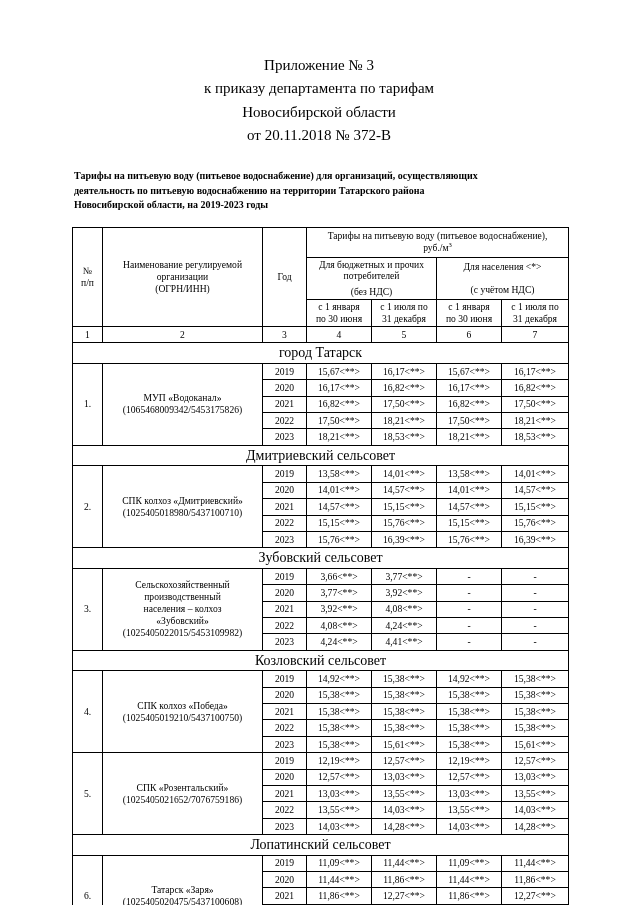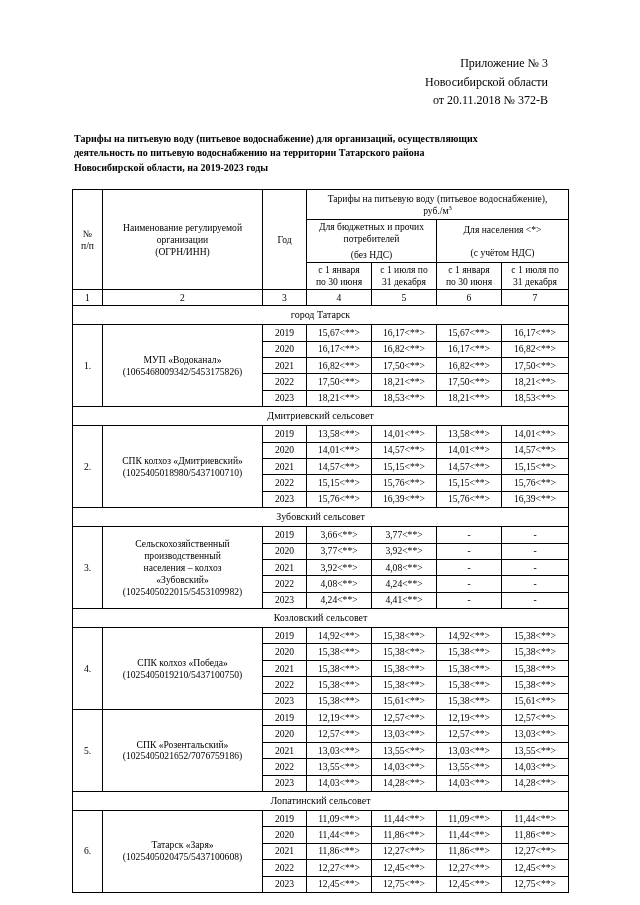--- a/index.html
+++ b/index.html
@@ -17,25 +17,25 @@
   }
   .page {
     width: 640px;
     height: 905px;
     box-sizing: border-box;
     padding: 48px 72px 0 72px;
     position: relative;
   }
   
   .appendix {
-    text-align: right;
-    font-size: 12px;
+    text-align: center;
+    font-size: 15px;
     line-height: 1.55;
     margin-top: 6px;
-    margin-right: 20px;
+    margin-right: 2px;
   }
   .appendix div { white-space: nowrap; }
   
   .doc-title {
     text-align: left;
     font-weight: bold;
     font-size: 10px;
     line-height: 1.45;
     margin-top: 22px;
     margin-bottom: 14px;
@@ -75,35 +75,36 @@
   .org-cell {
     text-align: left;
     padding-left: 7px;
     padding-right: 4px;
     line-height: 1.35;
   }
   .group-row td {
     text-align: left;
     padding-left: 6px;
     height: 16px;
-    font-size: 10px;
+    font-size: 14px;
   }
   .num-cell { text-align: center; }
   .val { text-align: center; white-space: nowrap; }
   .yr { text-align: center; }
   .data-row td { height: 13.4px; }
   sup { font-size: 6.6px; vertical-align: super; line-height: 0; }
 </style>
 </head>
 <body>
 
 <div class="page">
 
   <div class="appendix">
     <div>Приложение № 3</div>
+    <div>к приказу департамента по тарифам</div>
     <div>Новосибирской области</div>
     <div>от 20.11.2018 № 372-В</div>
   </div>
 
   <div class="doc-title">
     <div>Тарифы на питьевую воду (питьевое водоснабжение) для организаций, осуществляющих</div>
     <div>деятельность по питьевую водоснабжению на территории Татарского района</div>
     <div>Новосибирской области, на 2019-2023 годы</div>
   </div>
 

